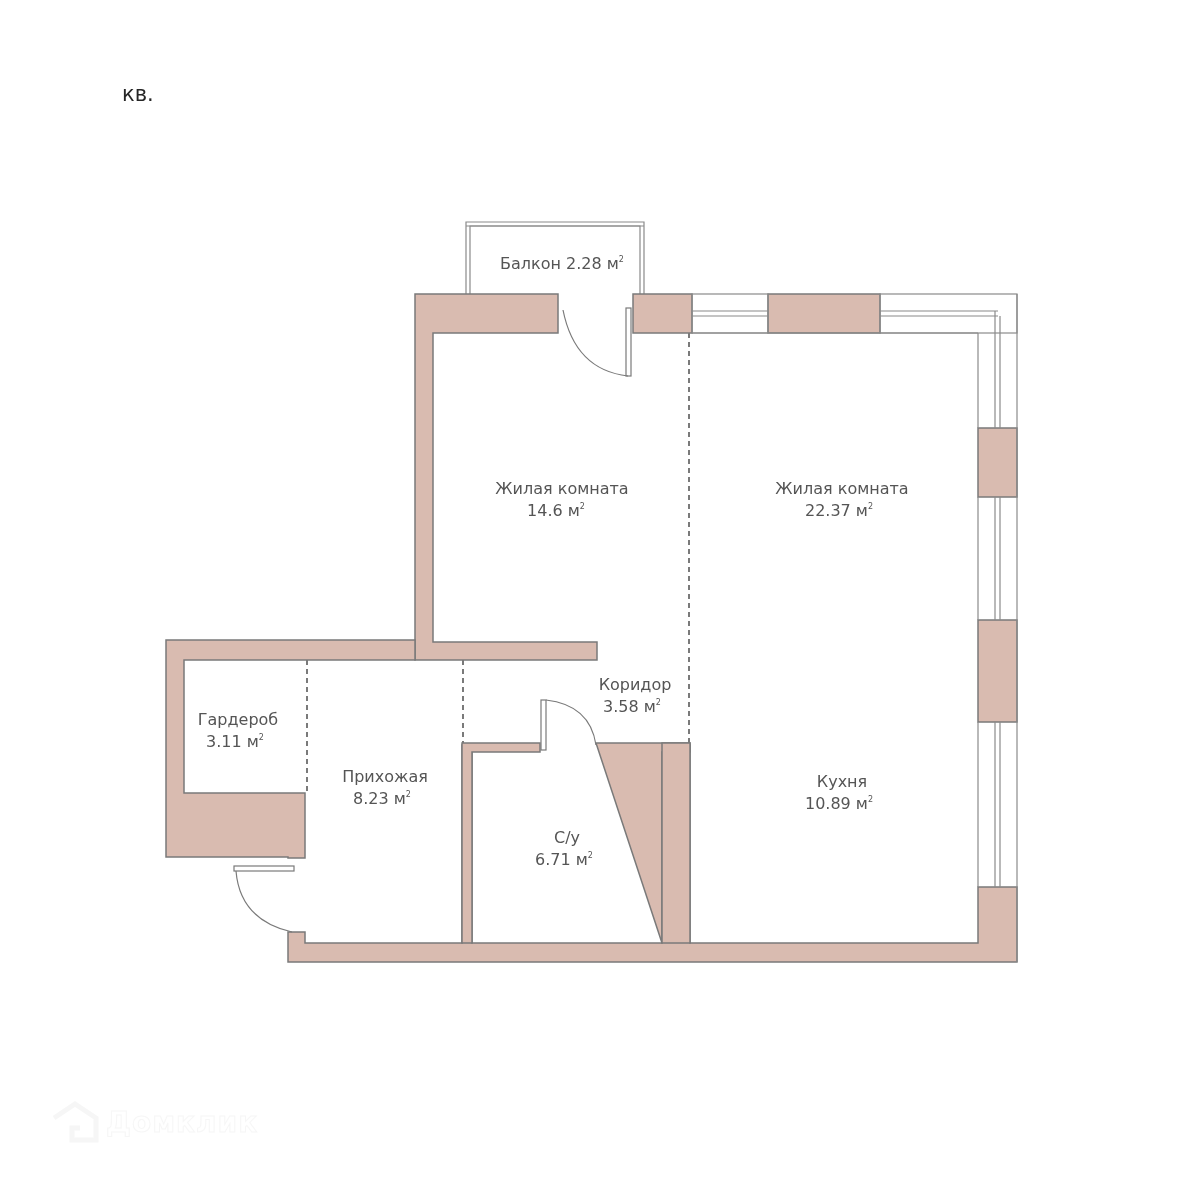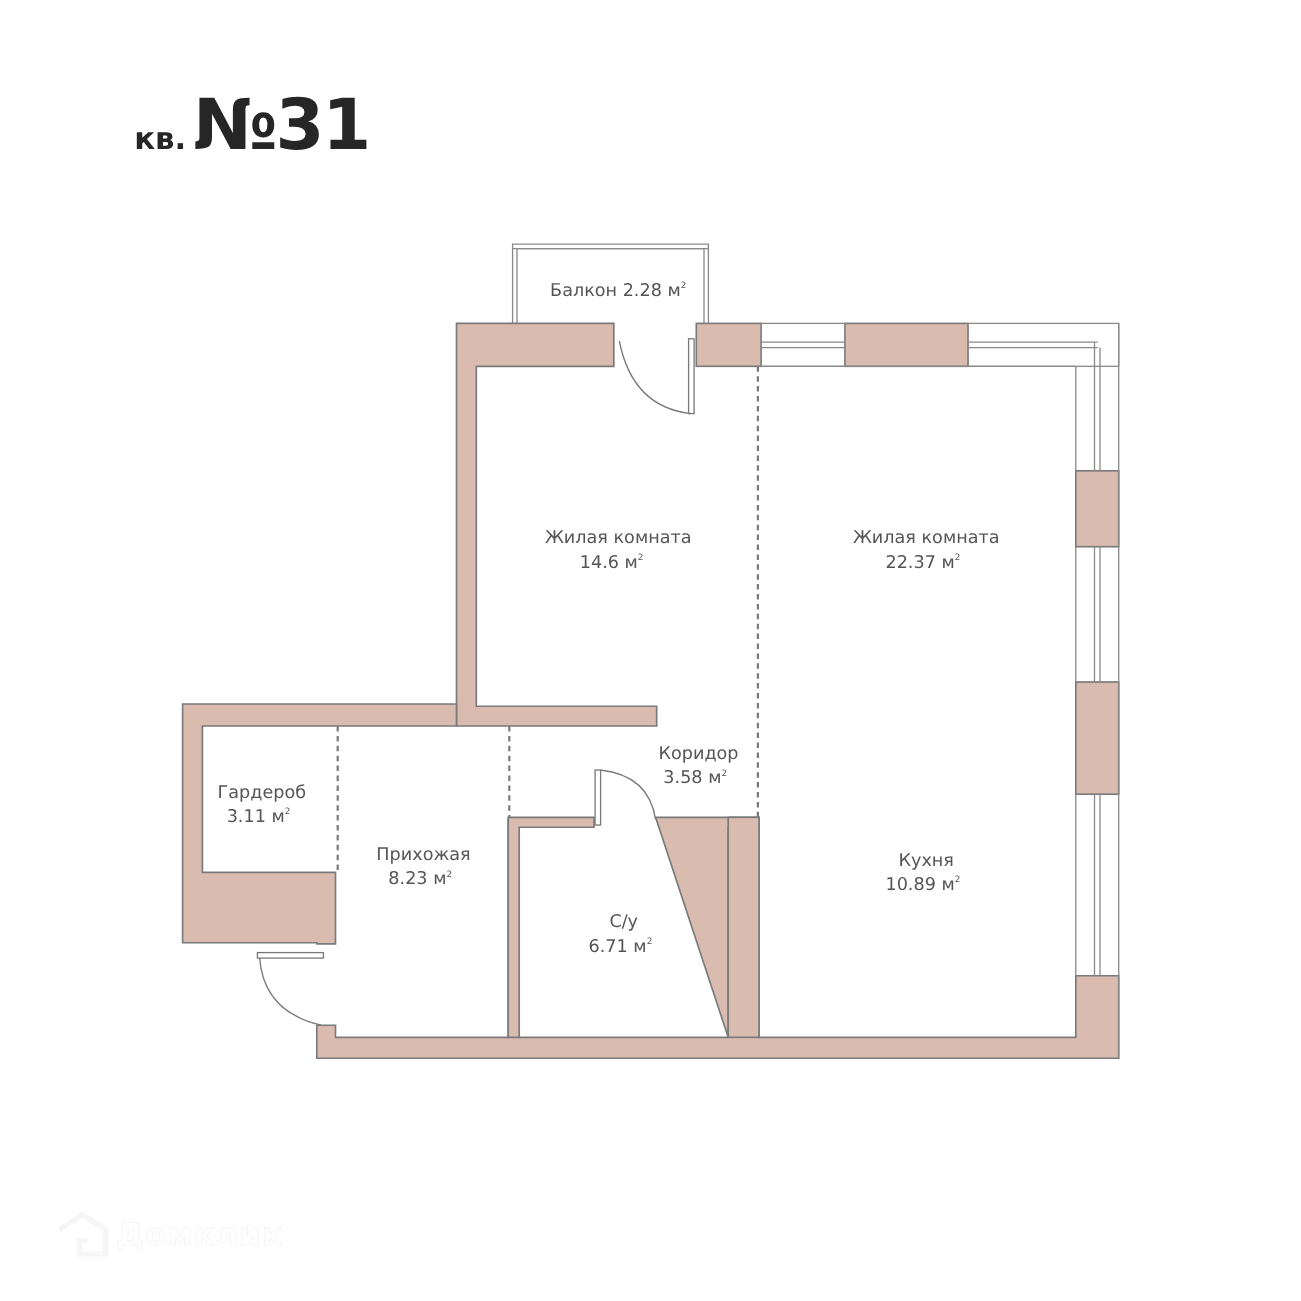--- a/index.html
+++ b/index.html
@@ -1,37 +1,36 @@
 <!DOCTYPE html>
 <html><head>
 <meta charset="utf-8">
 <style>
   html, body { margin: 0; padding: 0; background: #ffffff; }
   body { width: 1183px; height: 1183px; position: relative; overflow: hidden; font-family: "DejaVu Sans", sans-serif; }
   .header { position: absolute; left: 122px; top: 82px; }
   .title { display: flex; align-items: flex-end; color: #262626; }
-  .title .prefix { font-size: 28px; font-weight: bold; letter-spacing: 0px; margin-right: 6px; margin-bottom: 4px; }
+  .title .prefix { font-size: 21px; font-weight: normal; letter-spacing: 0px; margin-right: 6px; margin-bottom: 4px; }
   .title .num { font-size: 64px; font-weight: bold; letter-spacing: -2px; line-height: 64px; }
   .info { margin-top: 22px; font-size: 14.5px; color: #3a3a3a; line-height: 23px; }
   .info .row { white-space: nowrap; }
   .info .val { font-weight: bold; color: #2a2a2a; }
   svg.plan { position: absolute; left: 0; top: 0; }
   .room-label { font-family: "DejaVu Sans", sans-serif; font-size: 16px; fill: #555555; font-weight: 500; }
   .room-area { font-family: "DejaVu Sans", sans-serif; font-size: 16px; fill: #555555; }
   .sup { font-size: 8px; }
   .watermark { position: absolute; left: 50px; top: 1100px; display: flex; align-items: center; gap: 6px; opacity: 0.35; }
   .watermark .wm-text { font-size: 28px; font-weight: bold; color: #ffffff; -webkit-text-stroke: 1px #e6e6e6; letter-spacing: 1px; }
 </style>
 </head>
 <body>
 
 <div class="header">
   <div class="title">
     <span class="prefix">кв.</span>
-    <span class="num">№31</span>
   </div>
 </div>
 
 <svg class="plan" width="1183" height="1183" viewBox="0 0 1183 1183">
   <g fill="#d9bbb0" stroke="#7a7a7a" stroke-width="1.5">
 
     <g fill="none" stroke="#8a8a8a" stroke-width="1.2">
       <path d="M466 294 V222 H644 V294"></path>
       <path d="M470 294 V226 H640 V294"></path>
       <line x1="466" y1="226" x2="644" y2="226"></line>

